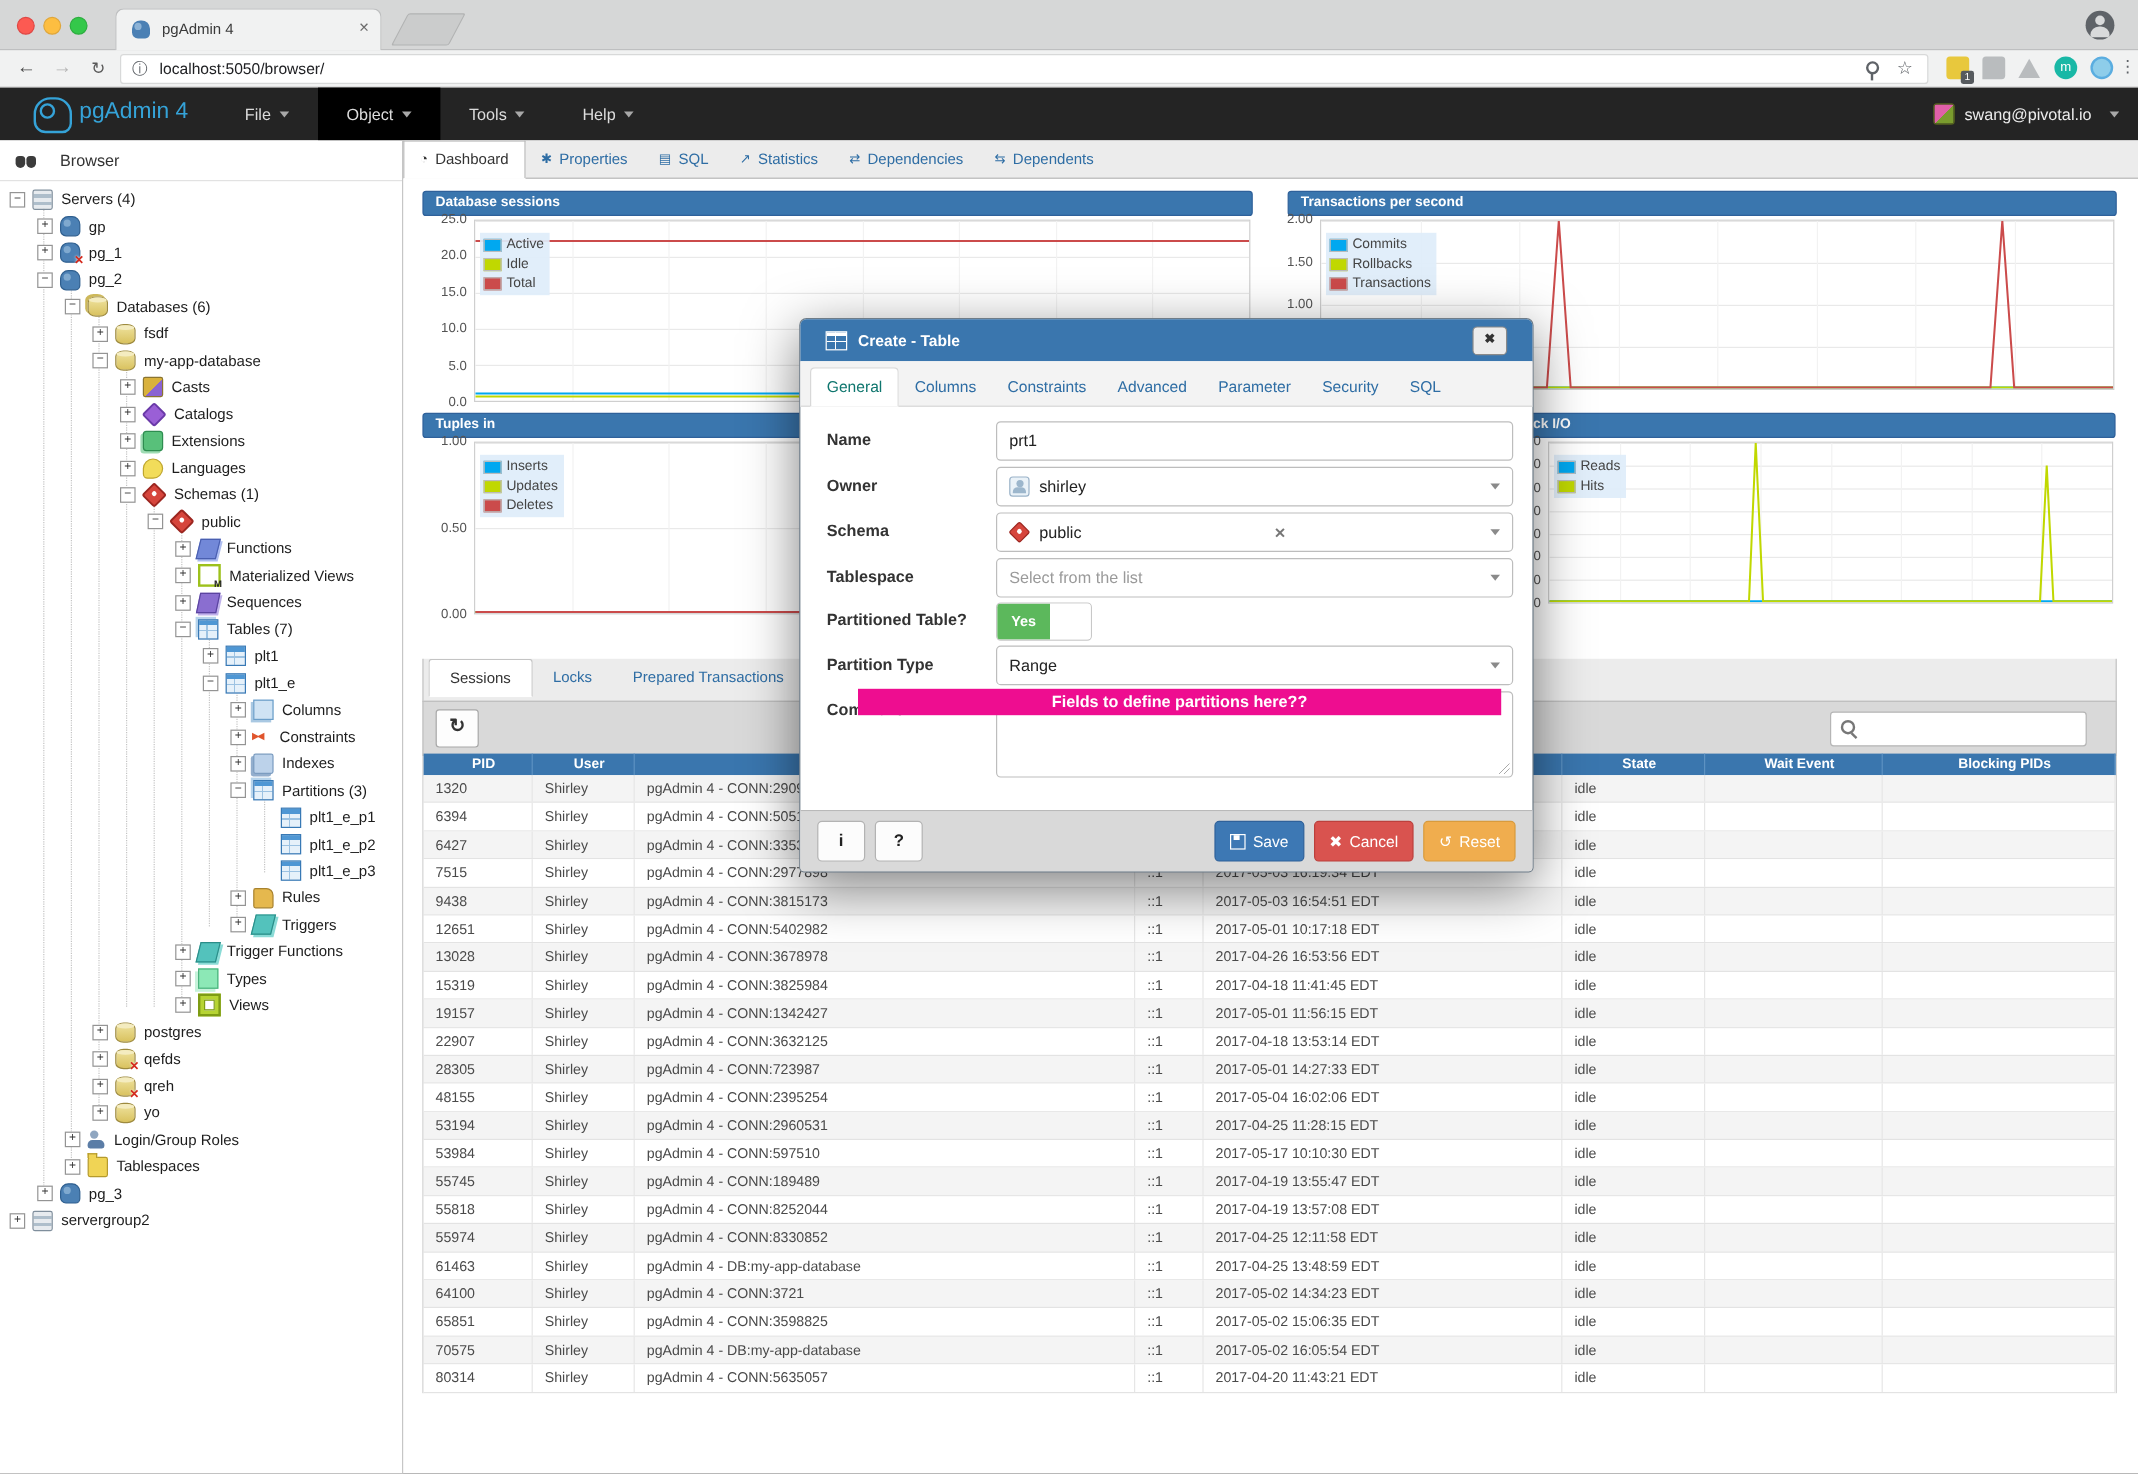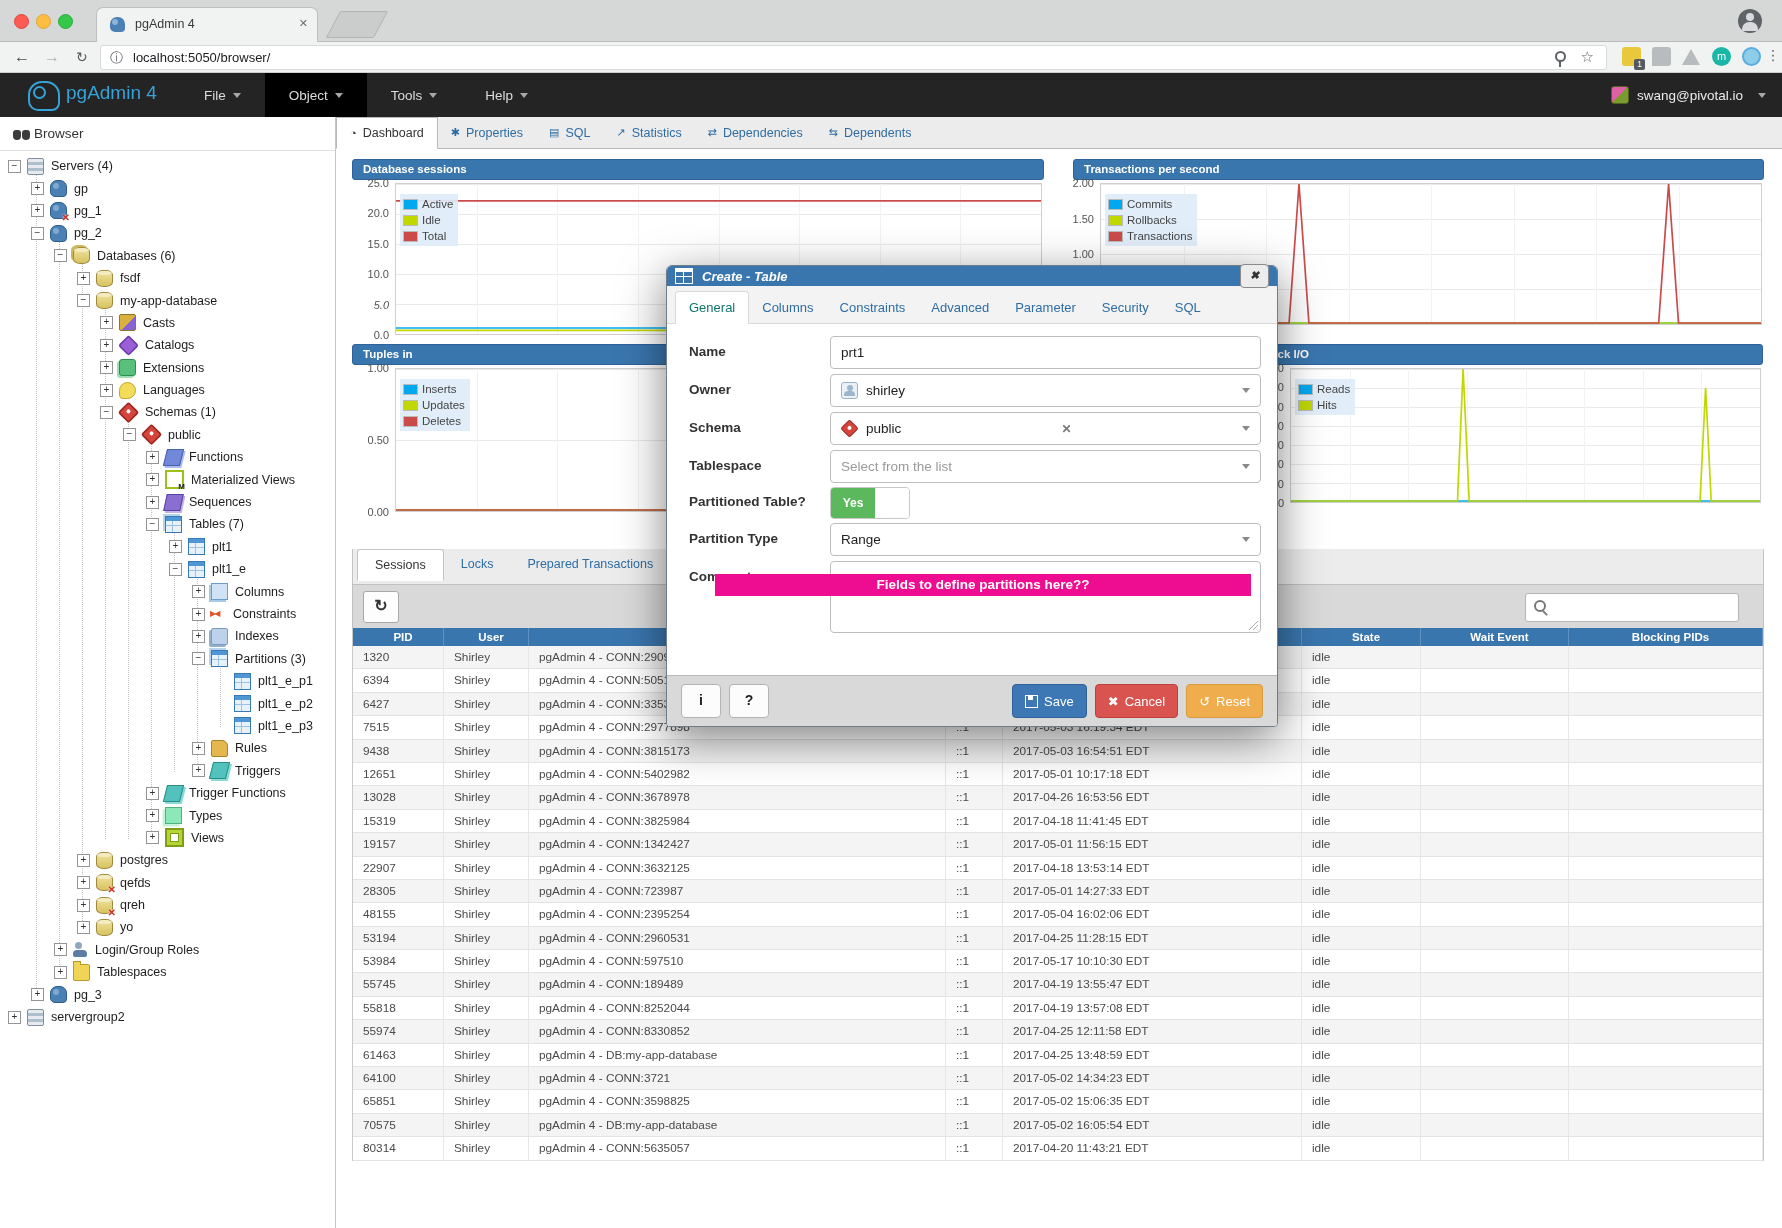--- a/index.html
+++ b/index.html
@@ -42,21 +42,21 @@
   .pg-logo:after{content:"";position:absolute;left:3px;top:3px;width:9px;height:9px;border:2px solid #35a3d8;border-radius:50%;}
   .brand{position:absolute;left:66px;top:9px;font-size:19px;color:#35a3d8;}
   .menus{position:absolute;left:180px;top:0;height:100%;display:flex;align-items:stretch;}
   .menu-item{display:flex;align-items:center;padding:0 24px;font-size:13.5px;color:#dcdcdc;cursor:default;}
   .menu-item.active{background:#000;}
   .caret{display:inline-block;margin-left:7px;width:0;height:0;border-left:4px solid transparent;border-right:4px solid transparent;border-top:5px solid #a8a8a8;}
   .user-box{position:absolute;right:16px;top:0;height:100%;display:flex;align-items:center;gap:8px;font-size:13.5px;color:#ececec;}
   .user-ic{width:16px;height:16px;border-radius:3px;background:linear-gradient(135deg,#e060a8 0 50%,#7a9c2e 50%);border:1px solid #55621f;}
   
   .sidebar{position:absolute;left:0;top:117px;width:335px;bottom:0;background:#fff;border-right:1px solid #c6c6c6;}
-  .sb-head{height:33px;border-bottom:1px solid #e2e2e2;display:flex;align-items:center;gap:4px;padding-left:13px;font-size:13.5px;color:#333;}
+  .sb-head{height:33px;border-bottom:1px solid #e2e2e2;display:flex;align-items:center;gap:20px;padding-left:13px;font-size:13.5px;color:#333;}
   .binoc{position:relative;width:17px;height:12px;}
   .binoc:before,.binoc:after{content:"";position:absolute;top:2px;width:8px;height:10px;background:#3c3c3c;border-radius:3px 3px 4px 4px;}
   .binoc:before{left:0;} .binoc:after{right:0;}
   .tree{position:relative;padding-top:4px;}
   .guide{position:absolute;border-left:1px dotted #c4c4c4;width:0;}
   .trow{position:relative;height:22.4px;display:flex;align-items:center;font-size:12.5px;color:#1d1d1d;white-space:nowrap;}
   .expander{width:11px;height:11px;border:1px solid #949494;background:#fff;font-size:10px;line-height:9px;text-align:center;color:#333;margin-right:6px;flex:none;z-index:2;}
   .exp-hidden{visibility:hidden;}
   .ticon{width:15px;height:15px;margin-right:7px;flex:none;position:relative;z-index:2;}
   .i-servergroup{background:linear-gradient(#e7ebef 0 3px,#aebecb 3px 6px,#e7ebef 6px 9px,#aebecb 9px 12px,#e7ebef 12px);border:1px solid #7f8e9c;border-radius:2px;}
@@ -130,21 +130,21 @@
   .search-input{position:absolute;left:27px;top:3px;right:4px;height:20px;border:none;outline:none;font-size:12px;font-family:"Liberation Sans",sans-serif;background:transparent;}
   .dtable{position:absolute;top:98px;left:0;right:0;border-left:1px solid #c9c9c9;border-right:1px solid #c9c9c9;}
   .dt-row{display:grid;grid-template-columns:91px 85px 417px 57px 299px 119px 148px 1fr;}
   .dt-head{height:18px;background:#3a76ae;color:#fff;font-size:11.5px;font-weight:bold;}
   .dt-head .dt-cell{text-align:center;line-height:18px;border-right:1px solid #5d92c2;overflow:hidden;}
   .dt-body .dt-row{height:22.4px;font-size:11.8px;color:#4a4a4a;border-bottom:1px solid #e3e3e3;background:#fff;}
   .dt-body .dt-row:nth-child(odd){background:#f4f4f4;}
   .dt-cell{padding-left:10px;line-height:22.4px;overflow:hidden;white-space:nowrap;border-right:1px solid #e6e6e6;}
   
   .dialog{position:absolute;left:666px;top:265px;width:610px;height:460px;background:#fff;border:1px solid #6f7d89;border-radius:6px 6px 4px 4px;box-shadow:0 12px 45px rgba(0,0,0,0.5);z-index:50;}
-  .dlg-head{height:20px;background:#3a76ae;border-radius:5px 5px 0 0;display:flex;align-items:center;gap:9px;padding:0 8px;color:#fff;font-size:13px;font-weight:bold;font-style:italic;}
+  .dlg-head{height:35px;background:#3a76ae;border-radius:5px 5px 0 0;display:flex;align-items:center;gap:9px;padding:0 21px;color:#fff;font-size:13px;font-weight:bold;}
   .dlg-ticon{width:16px;height:14px;border:1px solid #fff;background:linear-gradient(#fff 0 3px,rgba(0,0,0,0) 3px),linear-gradient(to right,rgba(0,0,0,0) 7px,#fff 7px 8px,rgba(0,0,0,0) 8px),linear-gradient(rgba(0,0,0,0) 7px,#fff 7px 8px,rgba(0,0,0,0) 8px);}
   .dlg-close{margin-left:auto;width:27px;height:22px;background:#ececec;border:1px solid #8a8a8a;border-radius:4px;color:#333;font-size:11px;font-weight:bold;text-align:center;line-height:20px;}
   .dlg-tabs{height:37px;background:#f3f3f3;border-bottom:1px solid #d8d8d8;display:flex;align-items:flex-end;padding-left:8px;}
   .dtab{padding:8px 13px;font-size:13px;color:#2e6da4;cursor:default;}
   .dtab.active{background:#fff;border:1px solid #d8d8d8;border-bottom-color:#fff;border-radius:4px 4px 0 0;color:#0f766e;margin-bottom:-1px;text-align:right;}
   .dlg-body{position:relative;height:312px;}
   .flabel{position:absolute;left:22px;width:135px;font-size:13.5px;font-weight:bold;color:#333;}
   .ctl{position:absolute;left:163px;right:16px;height:33px;border:1px solid #bdbdbd;border-radius:4px;background:#fff;font-size:13.5px;color:#222;display:flex;align-items:center;padding:0 10px;box-sizing:border-box;}
   input.ctl{font-family:"Liberation Sans",sans-serif;}
   .combo-caret{margin-left:auto;width:0;height:0;border-left:4.5px solid transparent;border-right:4.5px solid transparent;border-top:5.5px solid #8a8a8a;}
@@ -477,21 +477,21 @@
     </div>
 
   <div class="chart-panel" id="p-sessions">
     <div class="panel-head">Database sessions</div>
     <div class="chart-body">
         <div class="yaxis">
           <span class="ytick" style="top: 0%;">25.0</span>
           <span class="ytick" style="top: 20%;">20.0</span>
           <span class="ytick" style="top: 40%;">15.0</span>
           <span class="ytick" style="top: 60%;">10.0</span>
-          <span class="ytick" style="top: 80%; font-style: italic;">5.0</span>
+          <span class="ytick" style="top: 80%;">5.0</span>
           <span class="ytick" style="top: 100%;">0.0</span>
         </div>
         <div class="plot">
           <div class="grid-h" style="top: 0%;"></div>
           <div class="grid-h" style="top: 20%;"></div>
           <div class="grid-h" style="top: 40%;"></div>
           <div class="grid-h" style="top: 60%;"></div>
           <div class="grid-h" style="top: 80%;"></div>
           <div class="grid-v" style="left: 12.5%;"></div>
           <div class="grid-v" style="left: 25%;"></div>

